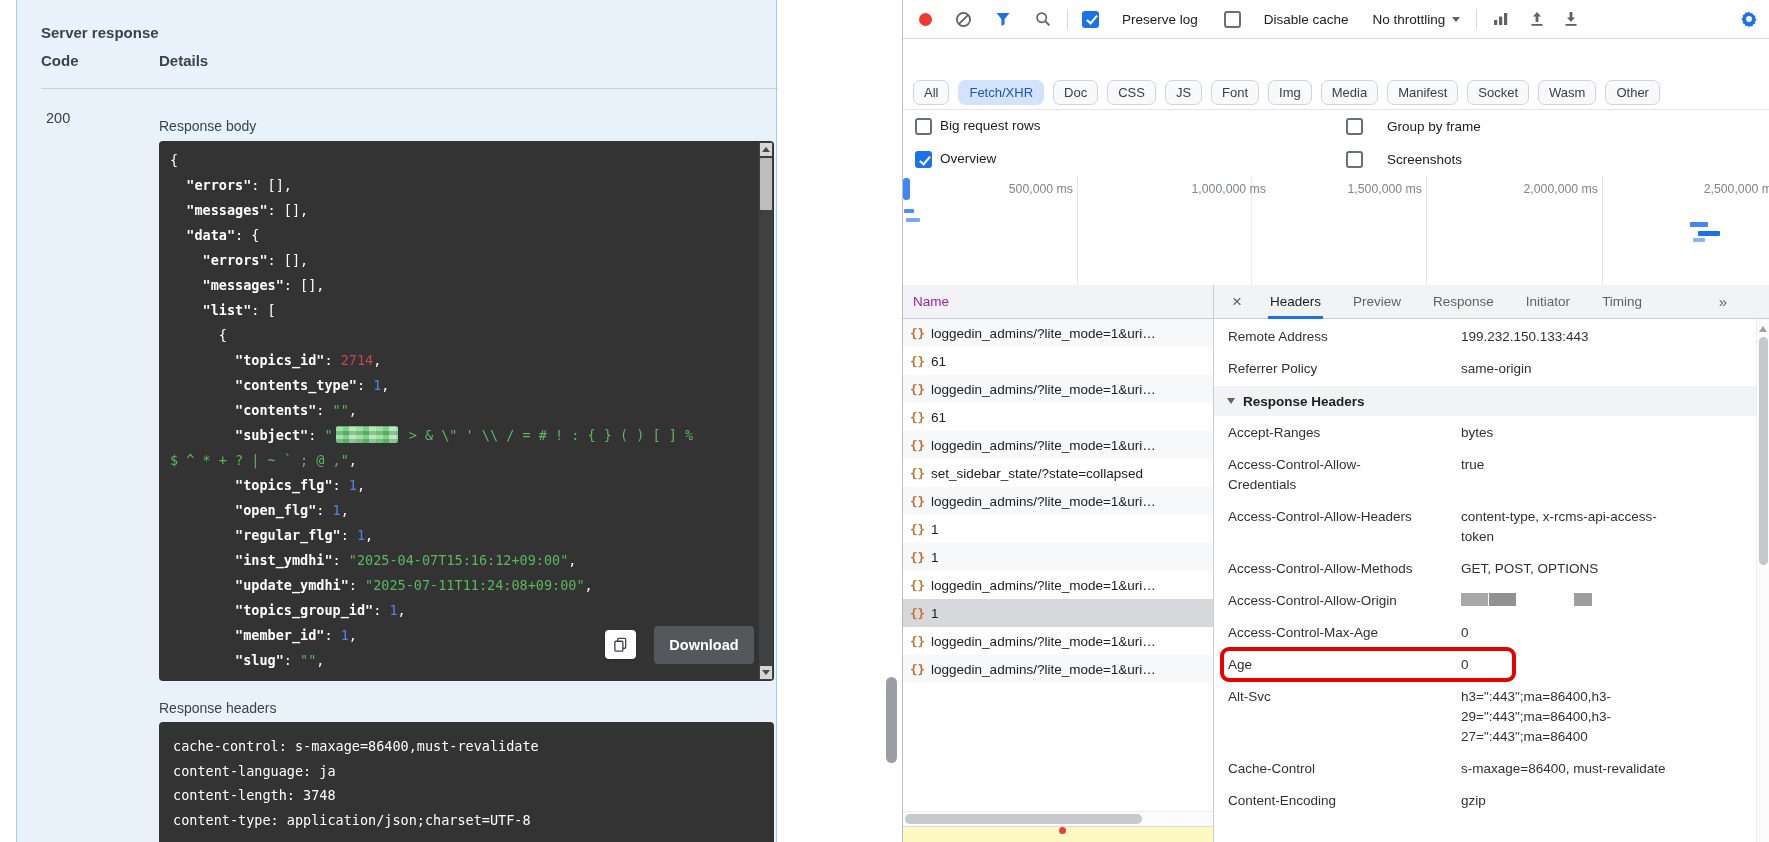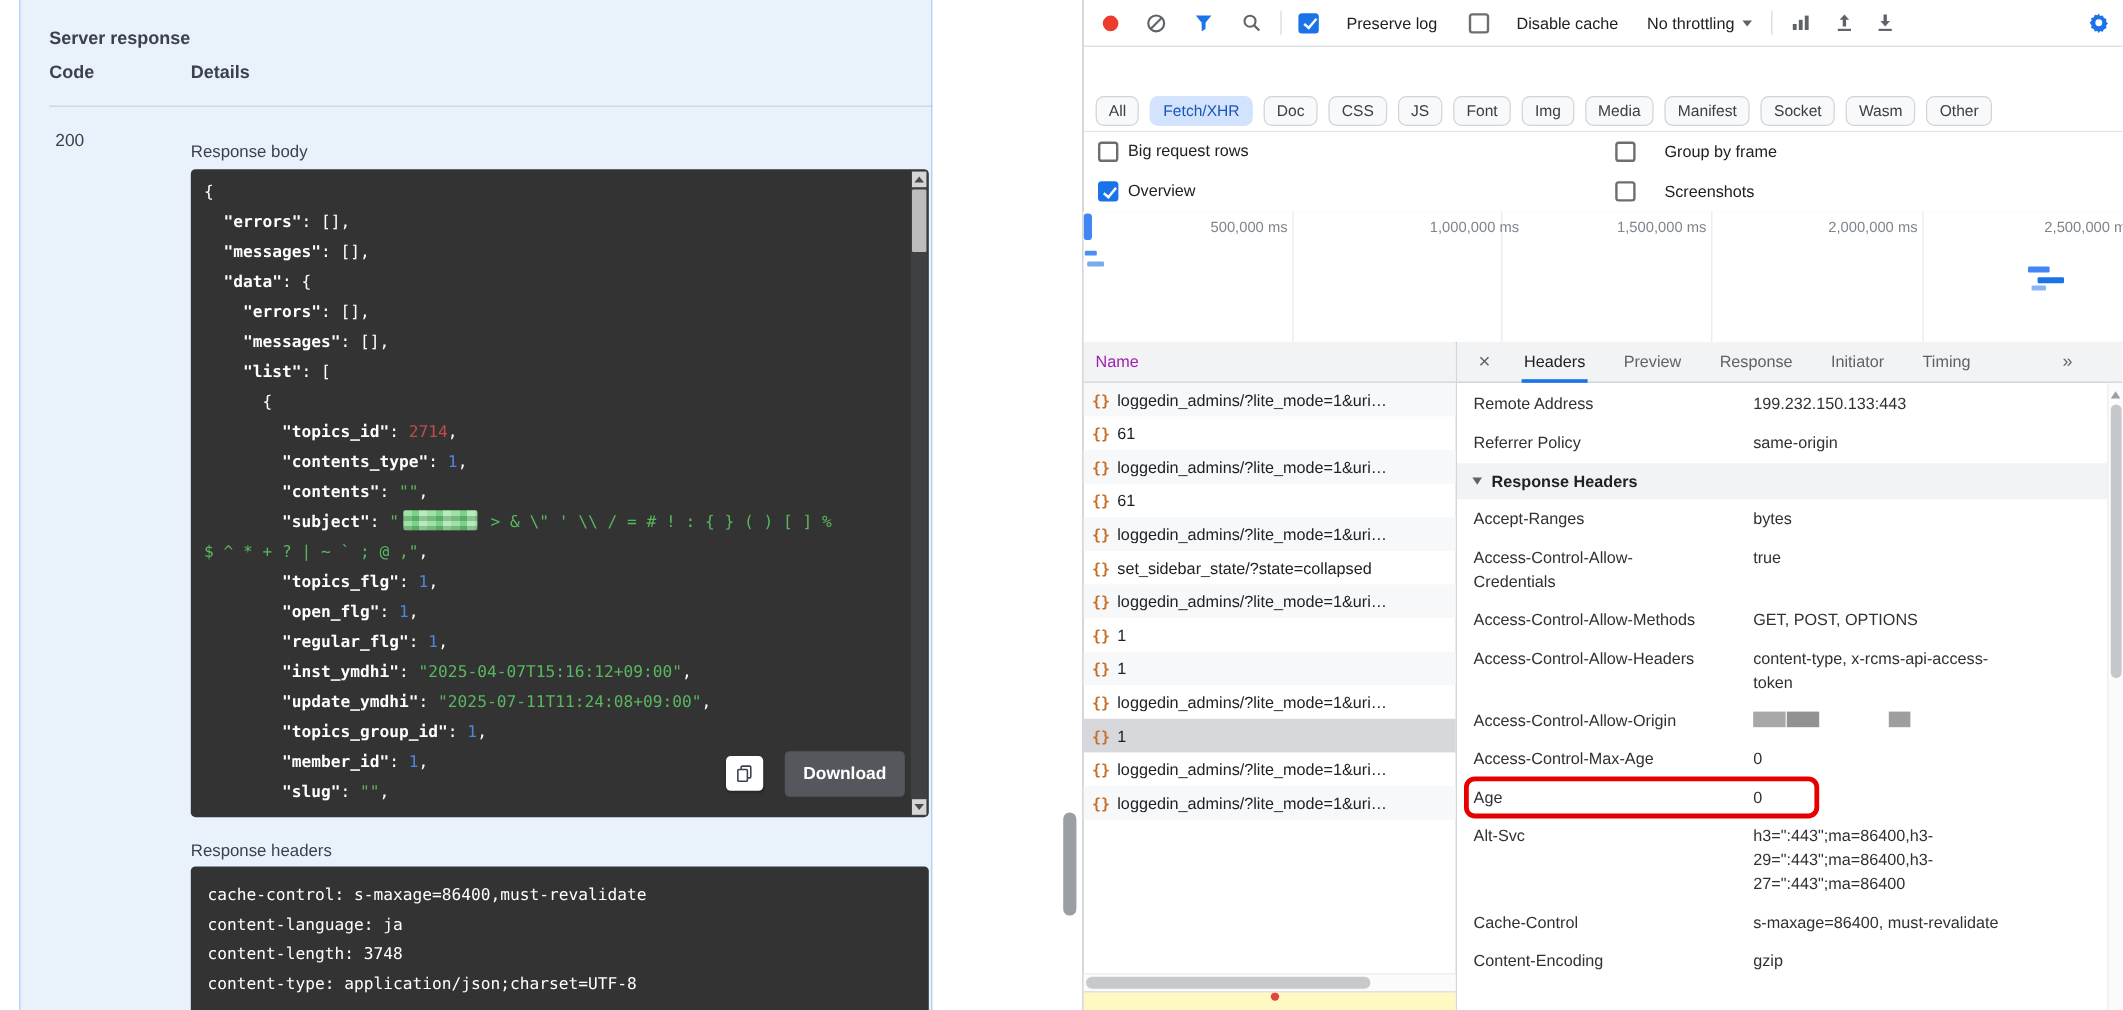--- a/index.html
+++ b/index.html
@@ -392,26 +392,26 @@
           <div id="header-rows">
               <div class="hrow">
                 <span class="hname">Accept-Ranges</span>
                 <span class="hval">bytes</span>
               </div>
               <div class="hrow">
                 <span class="hname">Access-Control-Allow-Credentials</span>
                 <span class="hval">true</span>
               </div>
               <div class="hrow">
+                <span class="hname">Access-Control-Allow-Headers</span>
+                <span class="hval">content-type, x-rcms-api-access-token</span>
+              </div>
+              <div class="hrow">
                 <span class="hname">Access-Control-Allow-Methods</span>
                 <span class="hval">GET, POST, OPTIONS</span>
-              </div>
-              <div class="hrow">
-                <span class="hname">Access-Control-Allow-Headers</span>
-                <span class="hval">content-type, x-rcms-api-access-token</span>
               </div>
               <div class="hrow">
                 <span class="hname">Access-Control-Allow-Origin</span>
                 <span class="hval"><span class="redact-g" style="width: 27px; background: rgb(168, 168, 168); margin-left: 0px;"></span><span class="redact-g" style="width: 27px; background: rgb(146, 146, 146); margin-left: 1px;"></span><span class="redact-g" style="width: 18px; background: rgb(158, 158, 158); margin-left: 58px;"></span></span>
               </div>
               <div class="hrow">
                 <span class="hname">Access-Control-Max-Age</span>
                 <span class="hval">0</span>
               </div>
               <div class="hrow highlight">

